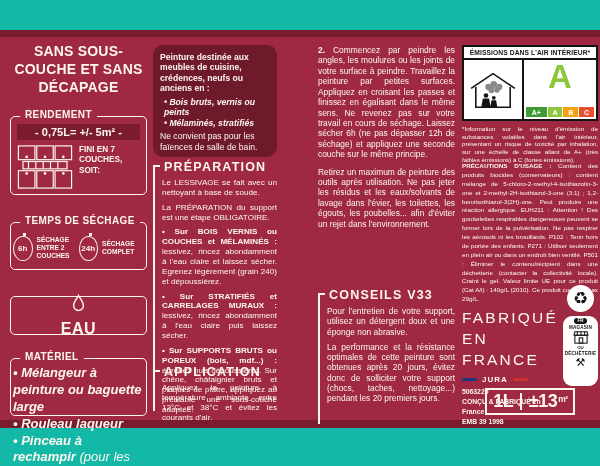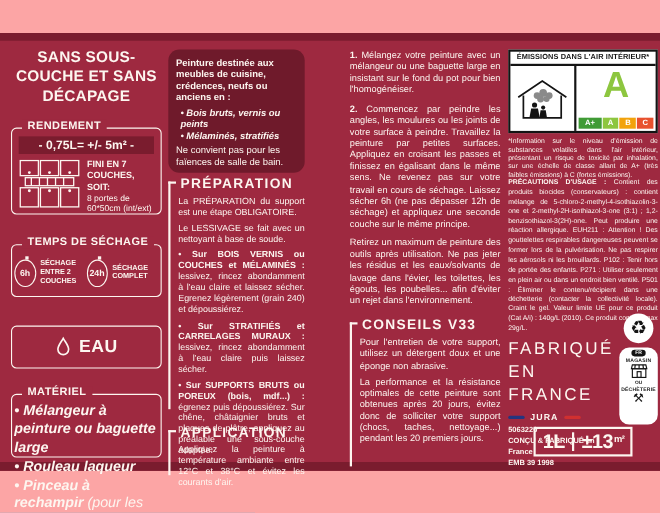--- a/index.html
+++ b/index.html
@@ -1,18 +1,18 @@
 <!DOCTYPE html>
 <html><head>
 <meta charset="utf-8">
 <style>
   html,body{margin:0;padding:0;}
   body{width:600px;height:466px;background:#fff;overflow:hidden;
        font-family:"Liberation Sans", sans-serif;}
-  .page{position:relative;width:600px;height:466px;background:#fca5a5;}
+  .page{position:relative;width:600px;height:466px;background:#14b8a6;}
   .label{position:absolute;left:0;top:30px;width:600px;height:398px;
          background:var(--label-bg,#9e2940);color:var(--ink,#fdf6f0);}
   .strip{position:absolute;left:0;width:100%;background:var(--label-dark,#7a1c2e);}
   .strip.top{top:0;height:7px;}
   .strip.bottom{bottom:0;height:8px;}
   .col{position:absolute;top:0;bottom:0;}
   .col1{left:10px;width:137px;}
   .col2{left:153px;width:124px;}
   .col3{left:318px;width:137px;}
   .col4{left:462px;width:136px;}
@@ -30,21 +30,21 @@
   .rend-txt{font-size:7.8px;line-height:1.25;}
   .rend-txt .fini{font-weight:800;font-size:8.2px;}
   .p-sechage{top:192px;height:46px;}
   .clock-row{display:flex;justify-content:center;align-items:center;height:100%;padding:2px;}
   .clock-item{display:flex;align-items:center;gap:4px;}
   .clock-face{width:23px;height:23px;border:1.6px solid var(--ink);border-radius:50%;
     display:flex;align-items:center;justify-content:center;font-size:8px;font-weight:800;position:relative;}
   .clock-face::before{content:"";position:absolute;top:-4px;left:9px;width:3px;height:3px;background:var(--ink);}
   .clock-lbl{font-size:6.6px;font-weight:800;line-height:1.2;max-width:42px;}
   .p-nettoyage{top:266px;height:37px;}
-  .eau-row{display:flex;align-items:center;justify-content:center;gap:7px;height:100%;}
+  .eau-row{display:flex;align-items:center;justify-content:center;gap:7px;height:100%;flex-direction:column;}
   .eau-word{font-size:16px;font-weight:800;letter-spacing:.5px;}
   .p-materiel{top:328px;height:56px;}
   .mat-list{list-style:none;margin:6px 2px;padding:0;font-size:13px;line-height:1.3;font-style:italic;}
   .mat-list li::before{content:"• ";font-weight:800;}
   .mat-list b{font-weight:800;}
 
   
   .intro-box{position:absolute;top:15px;left:0;right:0;height:112px;background:var(--panel-dark,#6f1a2b);
     border-radius:10px;padding:7px 7px;box-sizing:border-box;font-size:8.6px;line-height:1.22;}
   .intro-lead{font-weight:800;}
@@ -52,21 +52,21 @@
   .intro-bullets li::before{content:"• ";}
   .intro-note{margin-top:3px;}
   .bracket{position:absolute;left:0;right:0;padding-left:9px;}
   .bracket::before{content:"";position:absolute;left:0;top:5px;bottom:0;width:1.5px;background:var(--ink);}
   .bracket::after{content:"";position:absolute;left:0;top:5px;width:7px;height:1.5px;background:var(--ink);}
   .sec-head{font-size:12.5px;font-weight:800;letter-spacing:1.2px;margin:0 0 4px 2px;}
   .body-copy{font-size:8.1px;line-height:1.22;text-align:justify;}
   .body-copy p{margin:0 0 5px 0;}
   .body-copy b{font-weight:800;}
   .s-preparation{top:130px;height:212px;}
-  .s-application{top:356px;height:46px;}
+  .s-application{top:335px;height:46px;}
 
   
   .steps{position:absolute;top:15px;left:0;right:0;font-size:8.4px;line-height:1.24;text-align:justify;}
   .steps p{margin:0 0 7px 0;}
   .steps b{font-weight:800;}
   .s-conseils{top:258px;height:136px;}
   .s-conseils .body-copy{font-size:8.4px;}
 
   
   .emis-box{position:absolute;top:15px;left:0;right:0;height:76px;background:#fff;color:#141414;
@@ -138,21 +138,20 @@
               <rect x="1" y="28" width="18" height="19"></rect>
                 <rect x="21" y="28" width="18" height="19"></rect>
                 <rect x="41" y="28" width="18" height="19"></rect>
               <circle cx="10" cy="31" r="0.8" fill="#fdf6f0"></circle>
                 <circle cx="30" cy="31" r="0.8" fill="#fdf6f0"></circle>
                 <circle cx="50" cy="31" r="0.8" fill="#fdf6f0"></circle>
             </svg>
           </span>
           <div class="rend-txt">
             <div class="fini">FINI EN 7 COUCHES, SOIT:</div>
-            <div>8 portes de 60*50cm (int/ext)</div>
           </div>
         </div>
       </div>
 
       <div class="panel p-sechage">
         <div class="panel-title">TEMPS DE SÉCHAGE</div>
         <div class="clock-row">
 
             <div class="clock-item">
               <div class="clock-face">6h</div>
@@ -198,43 +197,42 @@
         <li>Bois bruts, vernis ou peints</li>
             <li>Mélaminés, stratifiés</li>
           </ul>
         <div class="intro-note">Ne convient pas pour les faïences de salle de bain.</div>
       </div>
 
       <div class="bracket s-preparation">
         <div class="sec-head">PRÉPARATION</div>
         <div class="body-copy">
 
+            <p><b></b><span>Le LESSIVAGE se fait avec un nettoyant à base de soude.</span></p>
+
             <p><b></b><span>La PRÉPARATION du support est une étape OBLIGATOIRE.</span></p>
-
-            <p><b></b><span>Le LESSIVAGE se fait avec un nettoyant à base de soude.</span></p>
 
             <p><b>• Sur BOIS VERNIS ou COUCHES et MÉLAMINÉS :</b><span> lessivez, rincez abondamment à l'eau claire et laissez sécher. Egrenez légèrement (grain 240) et dépoussiérez.</span></p>
 
             <p><b>• Sur STRATIFIÉS et CARRELAGES MURAUX :</b><span> lessivez, rincez abondamment à l'eau claire puis laissez sécher.</span></p>
 
             <p><b>• Sur SUPPORTS BRUTS ou POREUX (bois, mdf...) :</b><span> égrenez puis dépoussiérez. Sur chêne, châtaignier bruts et plaques de plâtre, appliquez au préalable une sous-couche adaptée.</span></p>
           </div>
       </div>
 
       <div class="bracket s-application">
         <div class="sec-head">APPLICATION</div>
         <div class="body-copy">Appliquez la peinture à température ambiante entre 12°C et 38°C et évitez les courants d'air.</div>
       </div>
     </div>
 
     <div class="col col3">
       <div class="steps">
         <div>
 
-            <p><b>1.</b> <span>Mélangez votre peinture avec un mélangeur ou une baguette large en insistant sur le fond du pot pour bien l'homogénéiser.</span></p>
 
             <p><b>2.</b> <span>Commencez par peindre les angles, les moulures ou les joints de votre surface à peindre. Travaillez la peinture par petites surfaces. Appliquez en croisant les passes et finissez en égalisant dans le même sens. Ne revenez pas sur votre travail en cours de séchage. Laissez sécher 6h (ne pas dépasser 12h de séchage) et appliquez une seconde couche sur le même principe.</span></p>
           </div>
         <p>Retirez un maximum de peinture des outils après utilisation. Ne pas jeter les résidus et les eaux/solvants de lavage dans l'évier, les toilettes, les égouts, les poubelles... afin d'éviter un rejet dans l'environnement.</p>
       </div>
 
       <div class="bracket s-conseils">
         <div class="sec-head">CONSEILS V33</div>
         <div class="body-copy">
 

